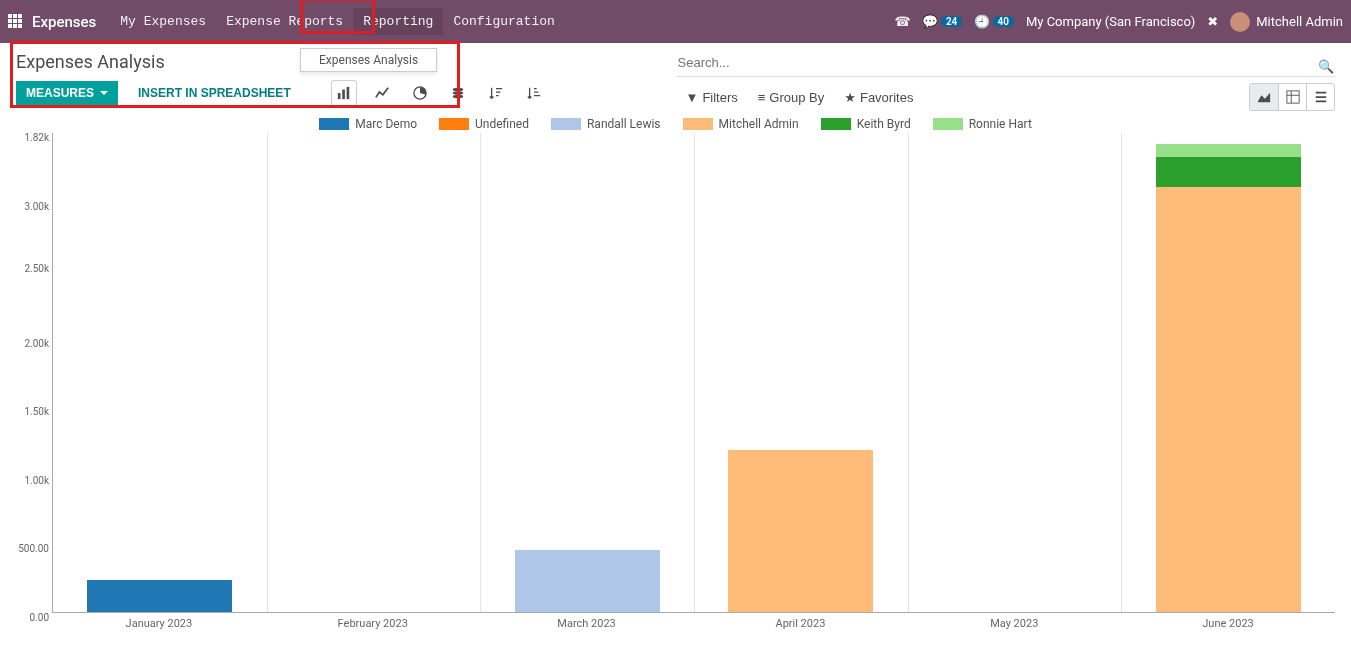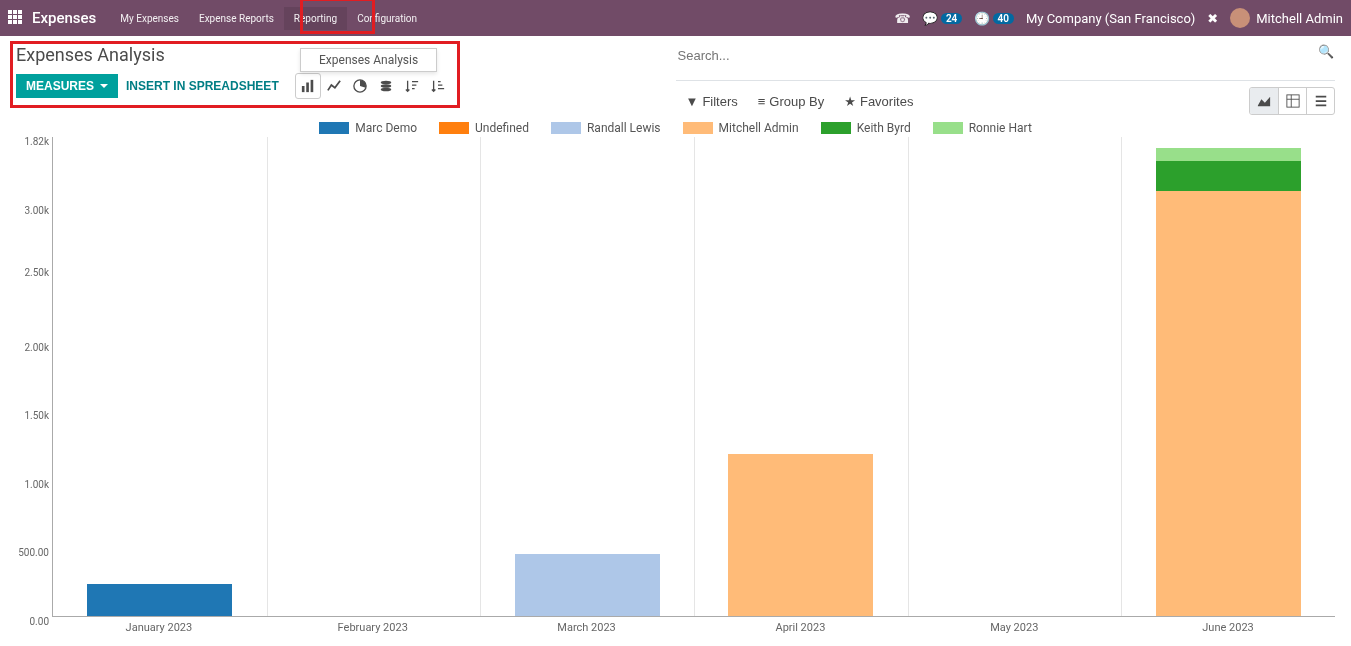--- a/index.html
+++ b/index.html
@@ -1,49 +1,49 @@
 <!DOCTYPE html>
 <html><head>
 <meta charset="utf-8">
 <style>
   * { box-sizing: border-box; margin: 0; padding: 0; }
   body { font-family: -apple-system, BlinkMacSystemFont, "Segoe UI", Roboto, "Helvetica Neue", Arial, sans-serif; font-size: 13px; color: #374151; background:#fff; width:1351px; height:646px; overflow:hidden; position:relative;}
   
   
-  .topnav { background:#714B67; height:36px; display:flex; align-items:center; color:#fff; padding:0 8px; }
+  .topnav { background:#714B67; height:43px; display:flex; align-items:center; color:#fff; padding:0 8px; }
   .apps-icon { width:16px; height:16px; display:grid; grid-template-columns:repeat(3,4px); grid-template-rows:repeat(3,4px); gap:1px; margin-right:8px;}
   .apps-icon span{background:#fff;}
   .app-title { font-weight:500; font-size:15px; margin-right:14px;}
-  .nav-item { padding:6px 10px; font-size:10px; color:#f3f0f2; cursor:pointer;}
+  .nav-item { padding:6px 10px; font-size:13px; color:#f3f0f2; cursor:pointer;font-family:Liberation Mono, monospace;}
   .nav-item.active { background:rgba(0,0,0,0.1);}
   .nav-right { margin-left:auto; display:flex; align-items:center; gap:12px;}
   .badge-wrap{display:flex;align-items:center;gap:2px;}
   .badge { background:#0369a1; border-radius:8px; padding:0 5px; font-size:10px; font-weight:600;}
   .avatar { width:20px; height:20px; border-radius:50%; background:#c89078;}
   
   
   .redbox1 { position:absolute; border:3px solid #E11D22; top:-2px; left:300px; width:75px; height:36px; pointer-events:none;}
   .redbox2 { position:absolute; border:3px solid #E11D22; top:41px; left:10px; width:450px; height:67px; pointer-events:none;}
   
   
   .cp { display:flex; padding:8px 16px 0 16px; }
   .cp-left { flex:1; }
   .page-title { font-size:18px; color:#4b4b4b; margin-bottom:8px;}
-  .toolbar { display:flex; align-items:center; gap:0;}
+  .toolbar { display:flex; align-items:center; gap:12px;}
   .btn-measures { background:#00A09D; color:#fff; border:none; padding:5px 10px; font-size:12px; font-weight:600; display:flex; align-items:center; gap:6px; cursor:pointer;}
   .btn-measures::after{content:"";border-left:4px solid transparent;border-right:4px solid transparent;border-top:4px solid #fff;}
   .btn-link { background:none; border:none; color:#017E84; font-size:12px; font-weight:600; padding:5px 8px; cursor:pointer;}
   .icon-btn { width:26px; height:26px; background:none; border:none; cursor:pointer; display:flex; align-items:center; justify-content:center; color:#4c4c4c;}
   .icon-btn.bordered{border:1px solid #ccc; border-radius:3px;}
   
   
   .dd-hint { position:absolute; top:48px; left:300px; background:#fff; border:1px solid #ccc; padding:4px 18px; font-size:12px; color:#555; box-shadow:0 2px 4px rgba(0,0,0,.1);}
   
   .cp-right { flex:1; display:flex; flex-direction:column; align-items:stretch;}
-  .search-row{display:flex; align-items:flex-start; border-bottom:1px solid #dee2e6; padding-bottom:13px; margin-bottom:6px;}
+  .search-row{display:flex; align-items:flex-end; border-bottom:1px solid #dee2e6; padding-bottom:2px; margin-bottom:6px;}
   .search-input{flex:1; border:none; outline:none; font-size:13px; padding:4px 2px; color:#888;}
   .filter-row{display:flex; align-items:center;}
   .filter-btn{background:none;border:none;display:flex;align-items:center;gap:4px;font-size:13px;color:#4b4b4b;padding:4px 10px;cursor:pointer;}
   .view-switch{margin-left:auto;display:flex;border:1px solid #ccc;border-radius:3px;overflow:hidden;}
   .view-btn{width:28px;height:26px;background:none;border:none;cursor:pointer;display:flex;align-items:center;justify-content:center;color:#4b4b4b;}
   .view-btn.active{background:#e9ecef;}
   .view-btn + .view-btn{border-left:1px solid #ccc;}
   
   
   .chart-wrap{padding:0 16px 10px 16px; position:relative;}

